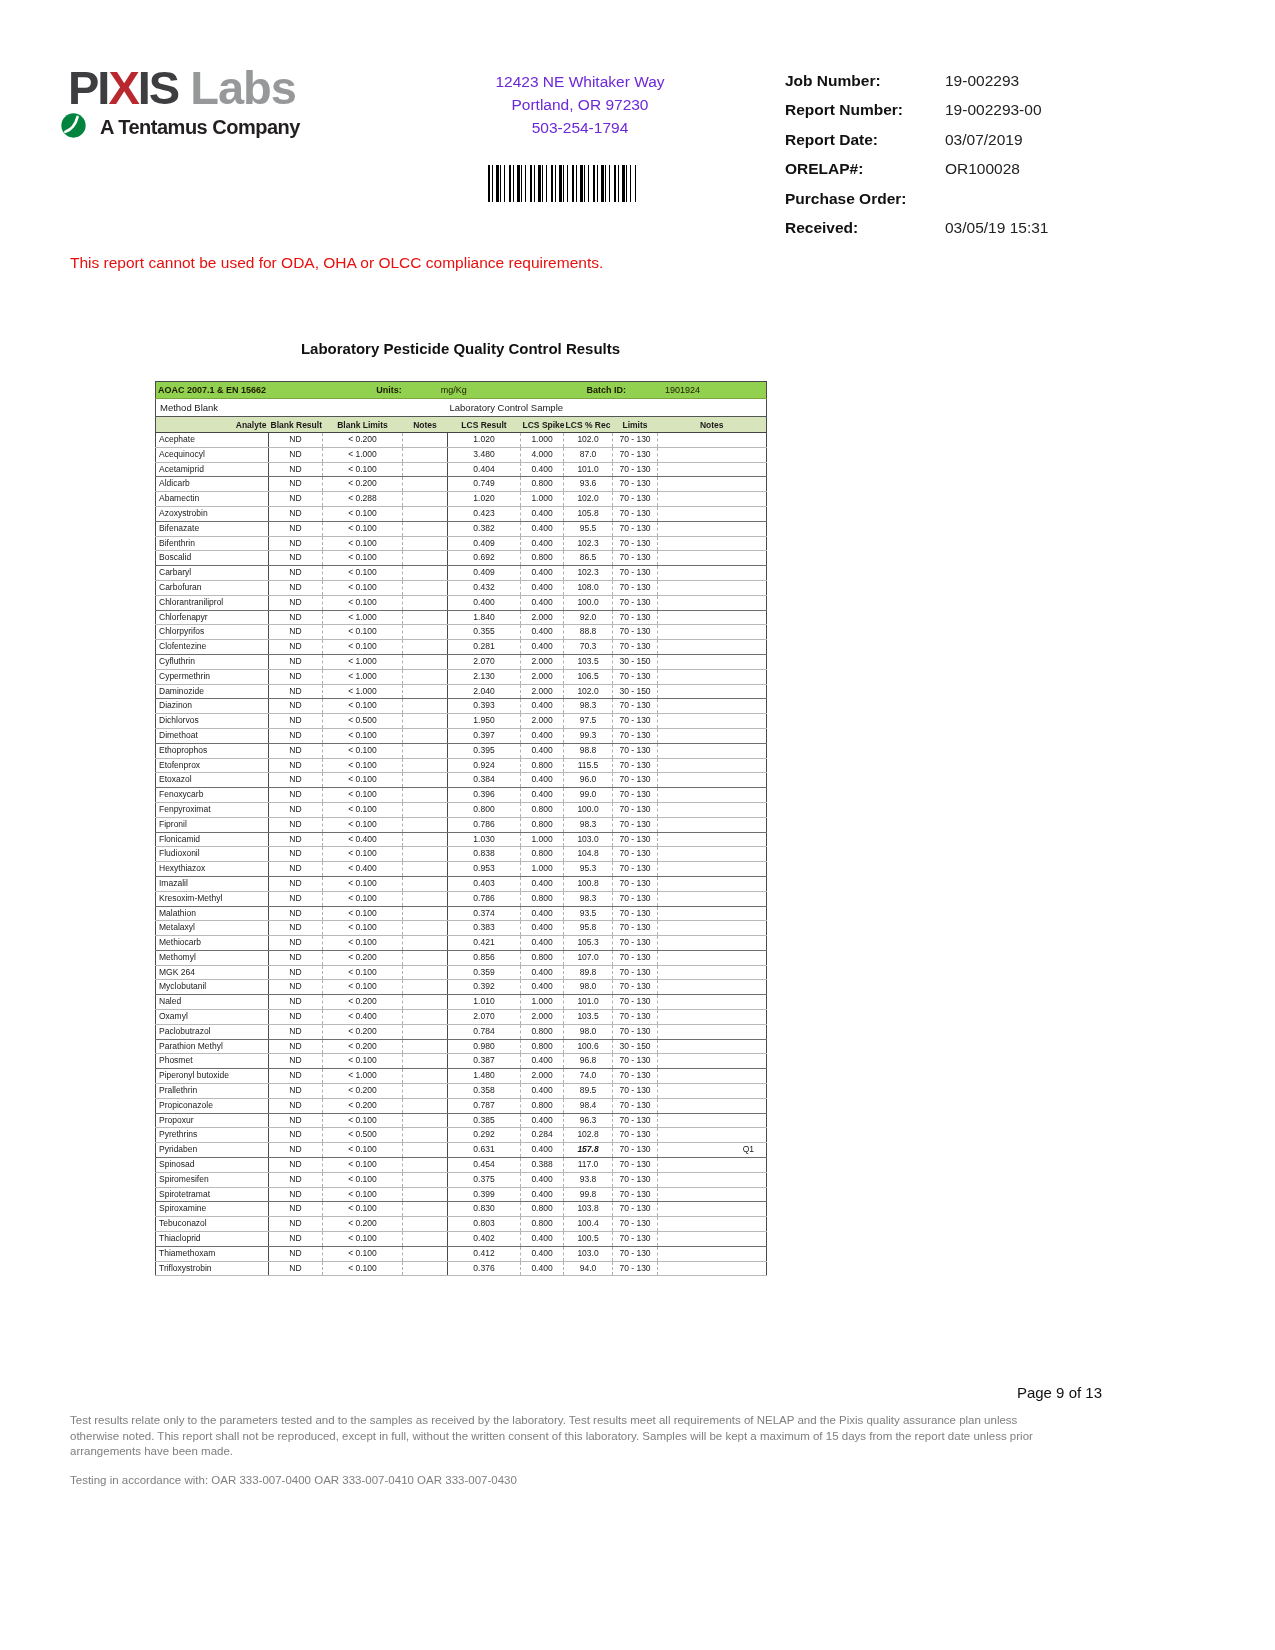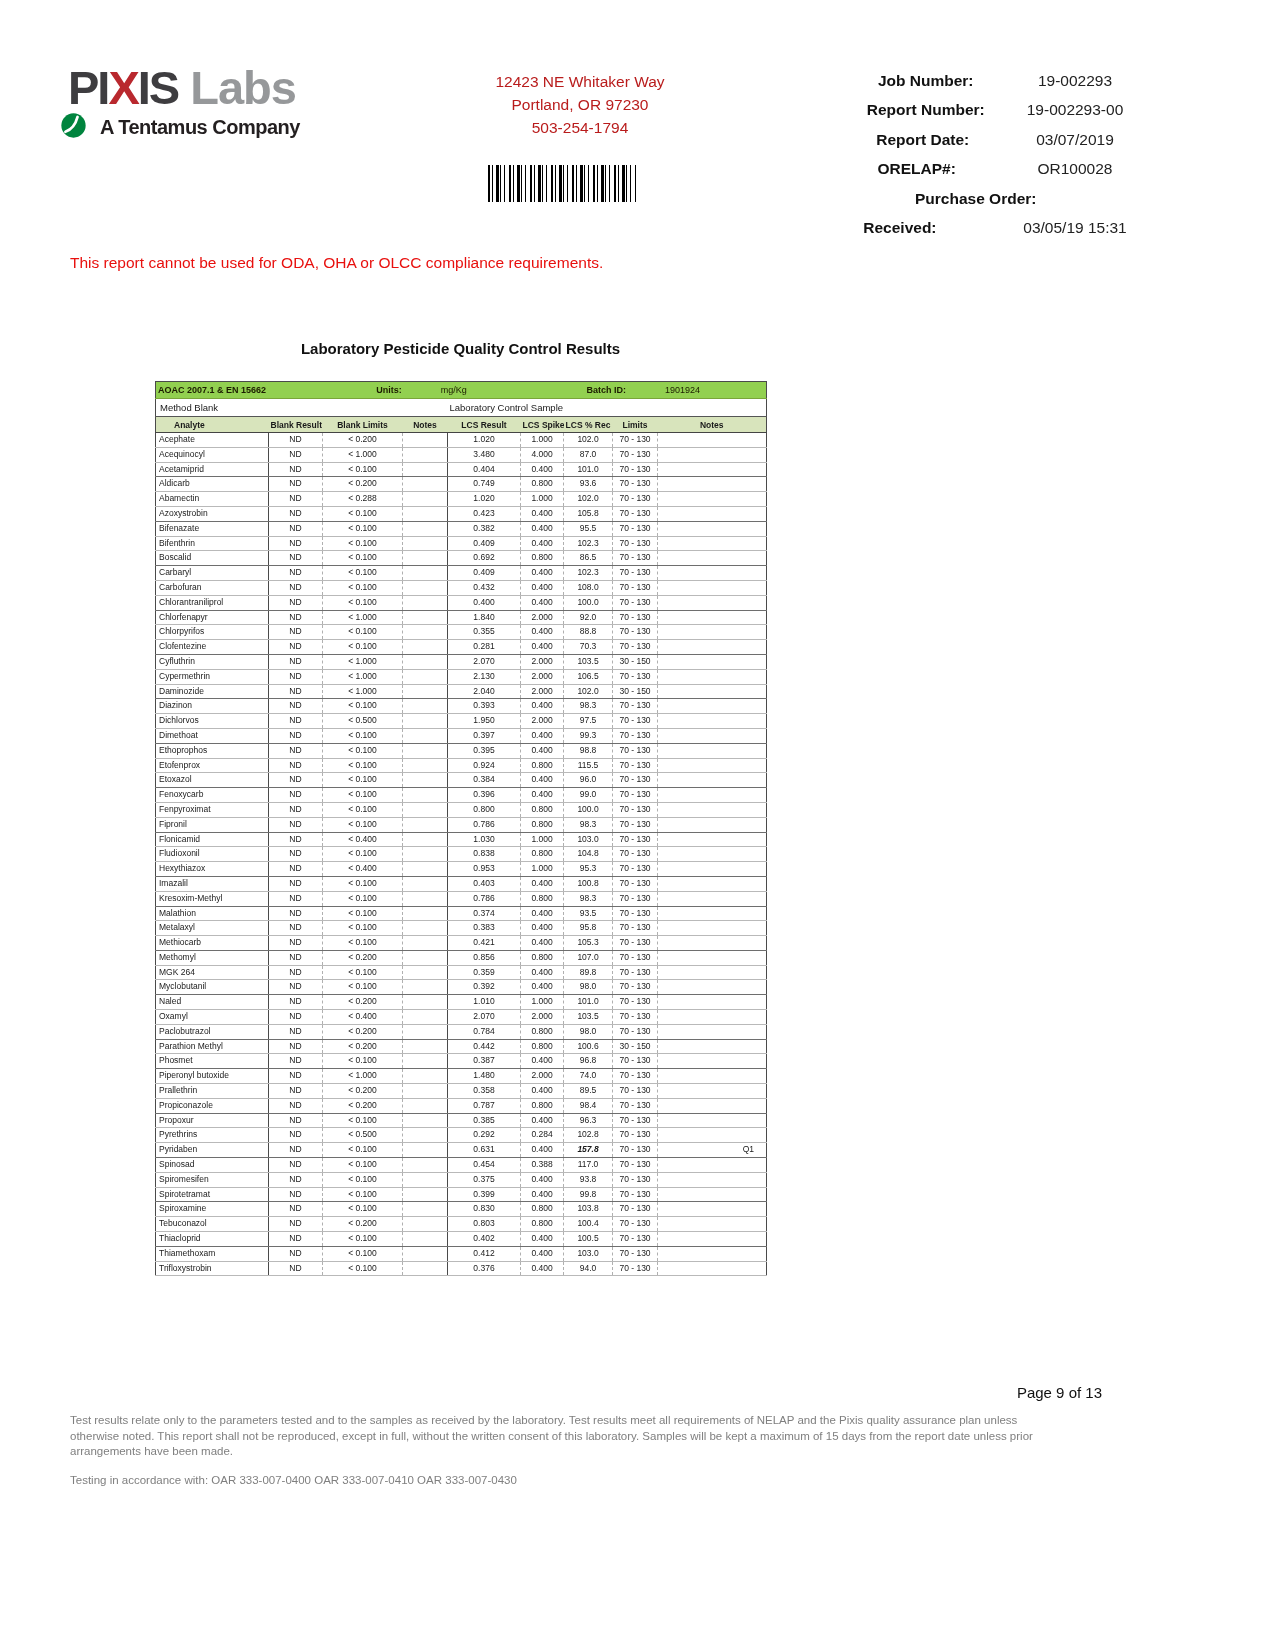--- a/index.html
+++ b/index.html
@@ -13,28 +13,28 @@
 
   
   .logo{position:absolute;left:68px;top:64px;}
   .logo-word{font-weight:bold;font-size:47px;letter-spacing:-2px;line-height:1;}
   .logo-word .d{color:var(--logo-dark);text-align:right;} .logo-word .x{color:var(--logo-red);}
   .logo-word .l{color:var(--logo-gray);letter-spacing:-1px;}
   .tagline{position:absolute;left:60px;top:112px;display:flex;align-items:center;gap:13px;}
   .tagline-text{font-weight:bold;font-size:20px;color:#231f20;letter-spacing:-0.5px;}
 
   .address{position:absolute;left:440px;top:70px;width:280px;text-align:center;
-    font-size:15.5px;line-height:23px;color:#b91c1c;}
+    font-size:15.5px;line-height:23px;color:#6d28d9;}
 
   .barcode{position:absolute;left:488px;top:165px;width:148px;height:37px;background:
     repeating-linear-gradient(90deg,#000 0 2px,#fff 2px 4px,#000 4px 5px,#fff 5px 8px,
       #000 8px 11px,#fff 11px 12px,#000 12px 13px,#fff 13px 16px,#000 16px 17px,#fff 17px 21px);}
 
   .info{position:absolute;left:785px;top:66px;width:420px;}
-  .info-row{display:flex;height:29.5px;align-items:center;justify-content:center;}
+  .info-row{display:flex;height:29.5px;align-items:center;}
   .info-label{width:160px;font-weight:bold;font-size:15.5px;color:#111;}
   .info-value{font-size:15.5px;color:#222;}
 
   .notice{position:absolute;left:70px;top:254px;font-size:15.5px;color:var(--notice-red);}
 
   .revision{position:absolute;left:155px;top:311px;width:676px;text-align:right;
     font-size:11.5px;font-weight:600;color:#1c1c1c;line-height:17px;}
 
   .qc-title{position:absolute;left:155px;top:340px;width:611px;text-align:center;
     font-weight:bold;font-size:15px;color:#111;}
@@ -44,21 +44,21 @@
     table-layout:fixed;font-size:8.5px;color:#1a1a1a;border:1.5px solid #4a4a4a;}
   .qc-table td,.qc-table th{padding:0 2px;overflow:hidden;white-space:nowrap;}
 
   tr.bar td{background:var(--green);height:16px;font-weight:bold;font-size:9px;color:#1c1c00;
     border-bottom:1px solid #7aa53a;}
   tr.bar td .lab{font-weight:bold;} tr.bar td .val{font-weight:normal;margin-left:3px;padding-left:36px;}
   tr.grp td{background:#fff;height:17px;font-weight:normal;font-size:9.5px;text-align:left;
     border-bottom:1px solid #555;}
   tr.colhead th{background:var(--lightgreen);height:15px;font-weight:bold;font-size:8.5px;
     text-align:center;border-bottom:1.2px solid #444;}
-  tr.colhead th:first-child{text-align:left;padding-left:18px;}
+  tr.colhead th:first-child{text-align:right;padding-left:18px;}
 
   .qc-table tbody td{height:13.8px;line-height:13.8px;text-align:center;
     border-right:1px dashed #b0b0b0;border-bottom:1px solid #b9b9b9;}
   .qc-table tbody td:last-child{border-right:none;text-align:right;padding-right:12px;}
   .qc-table tbody td.al{text-align:left;padding-left:3px;}
   .qc-table tbody td.hv{border-right:1.2px solid #4a4a4a;}
   .qc-table tbody tr.g td{border-bottom:1px solid #6e6e6e;}
   .qc-table tbody td.flag{font-weight:bold;font-style:italic;}
 
   
@@ -613,21 +613,21 @@
           <td>0.800</td>
           <td>98.0</td>
           <td>70 - 130</td>
           <td></td>
         </tr>
         <tr>
           <td class="al hv">Parathion Methyl</td>
           <td>ND</td>
           <td>&lt; 0.200</td>
           <td class="hv"></td>
-          <td>0.442</td>
+          <td>0.980</td>
           <td>0.800</td>
           <td>100.6</td>
           <td>30 - 150</td>
           <td></td>
         </tr>
         <tr class="g">
           <td class="al hv">Phosmet</td>
           <td>ND</td>
           <td>&lt; 0.100</td>
           <td class="hv"></td>

